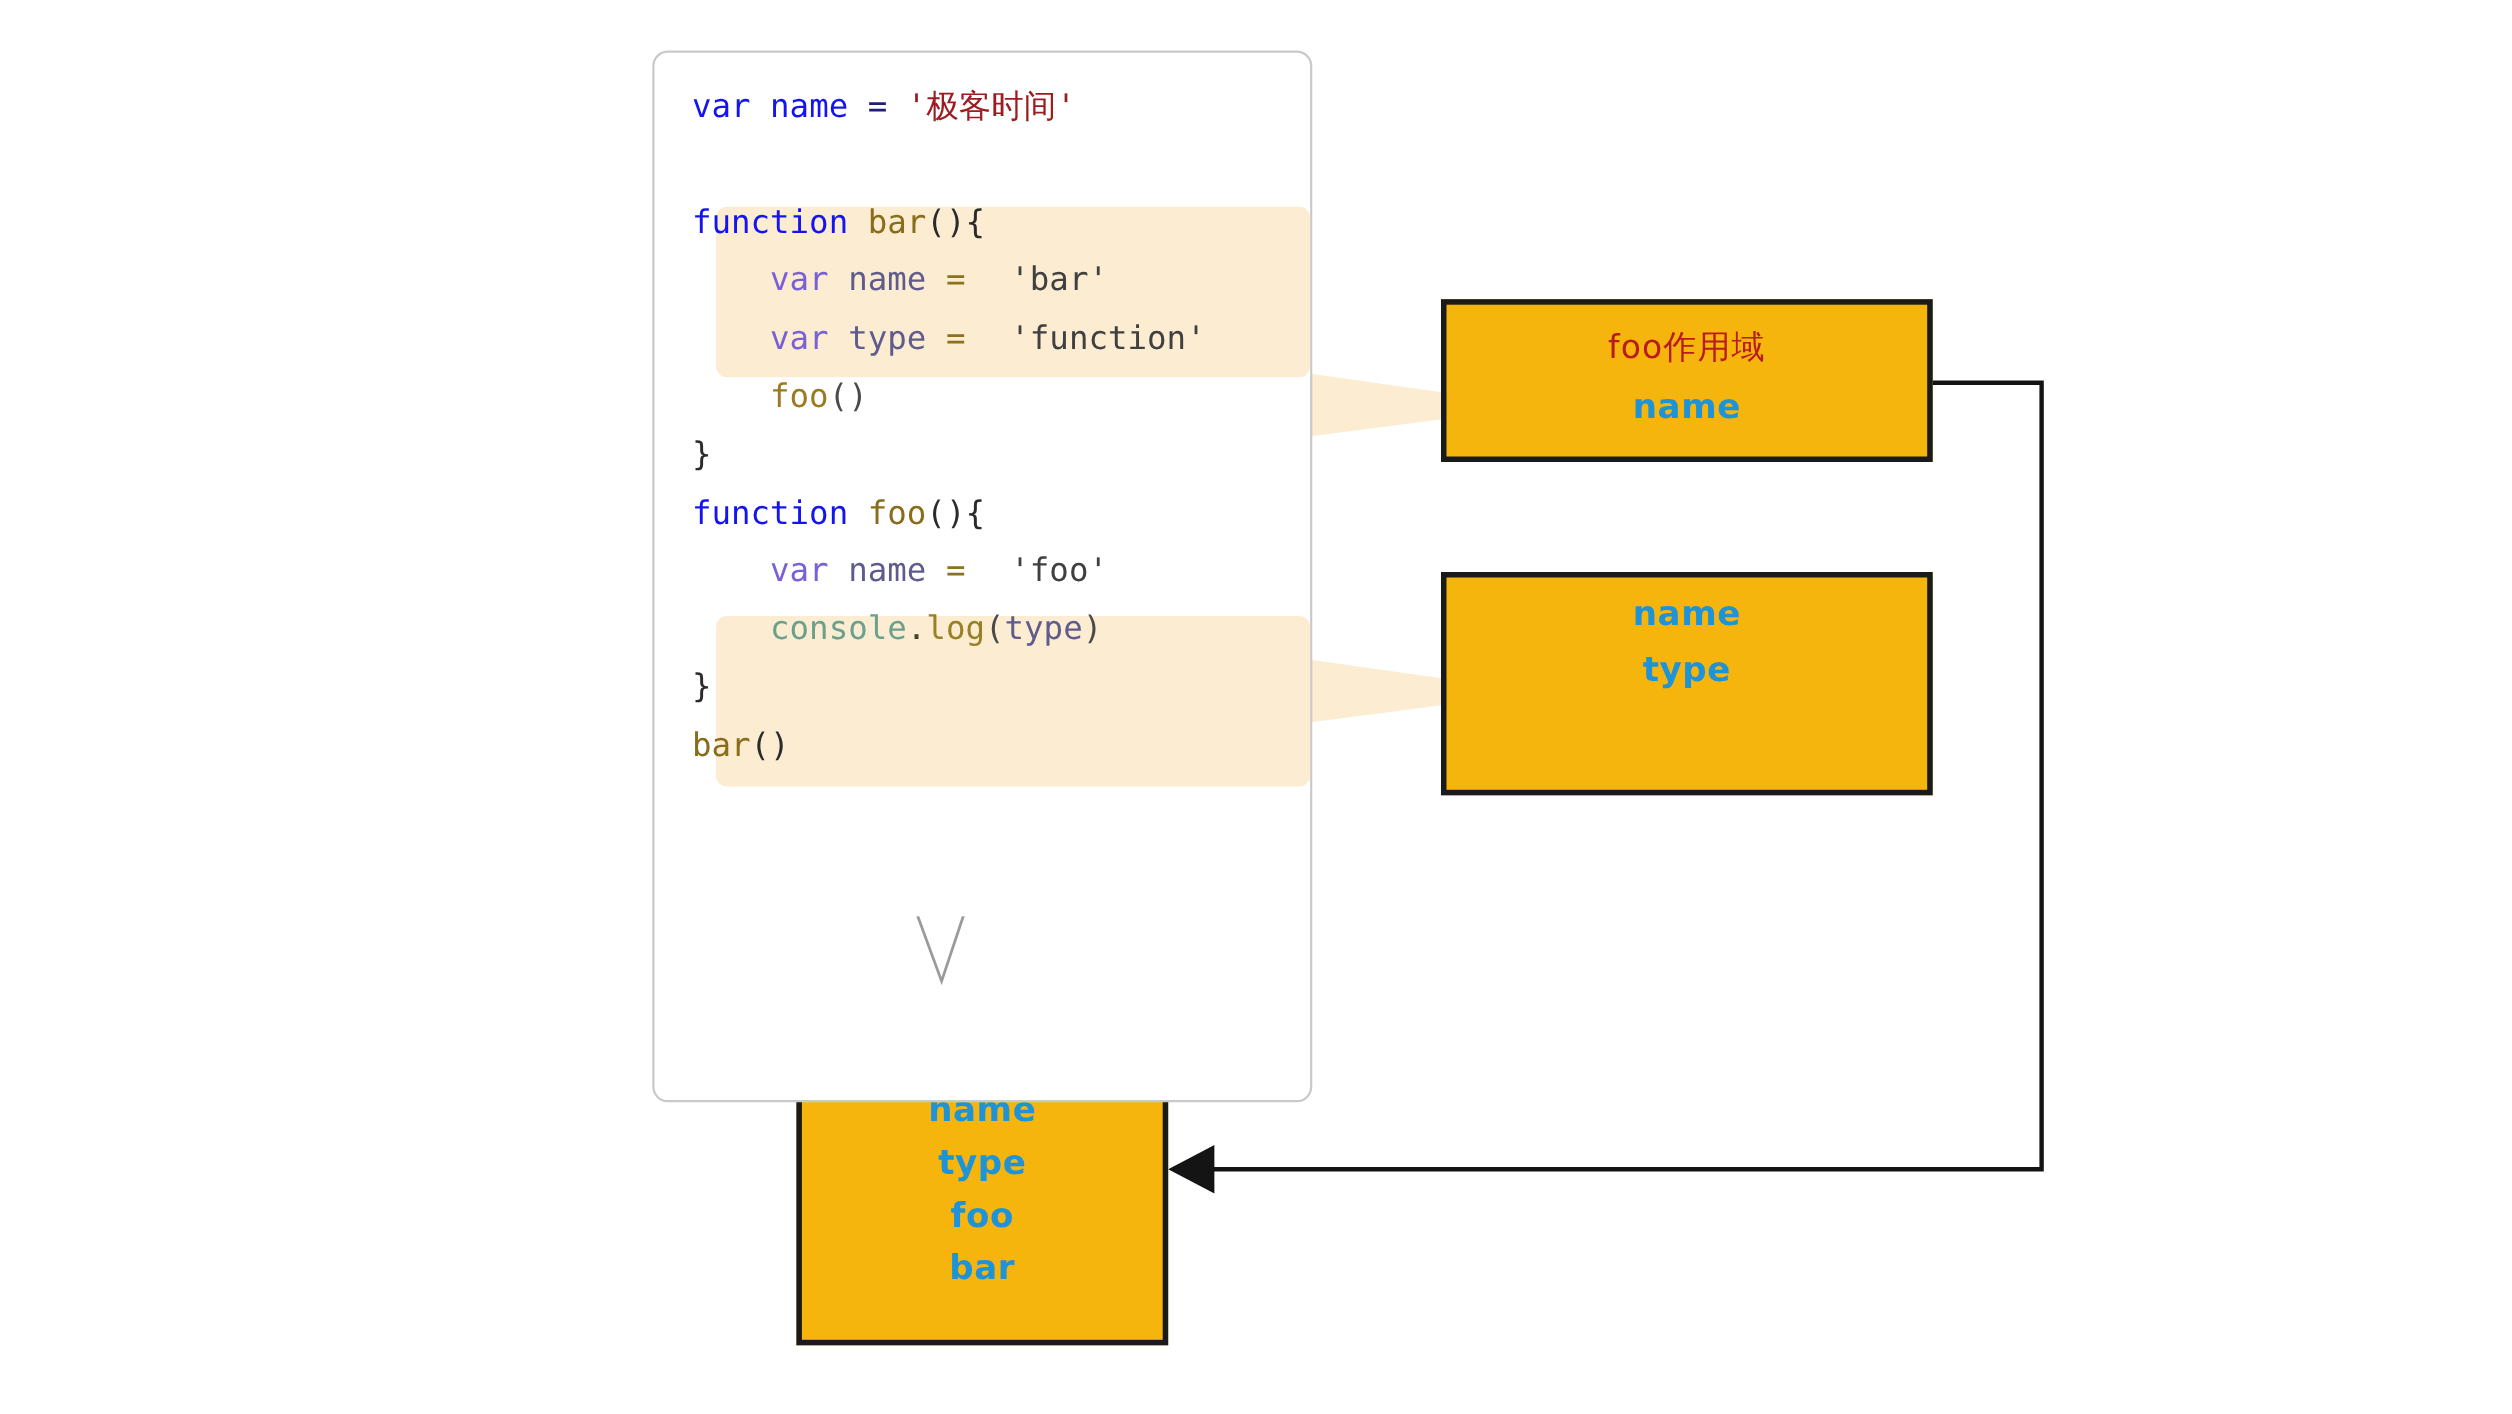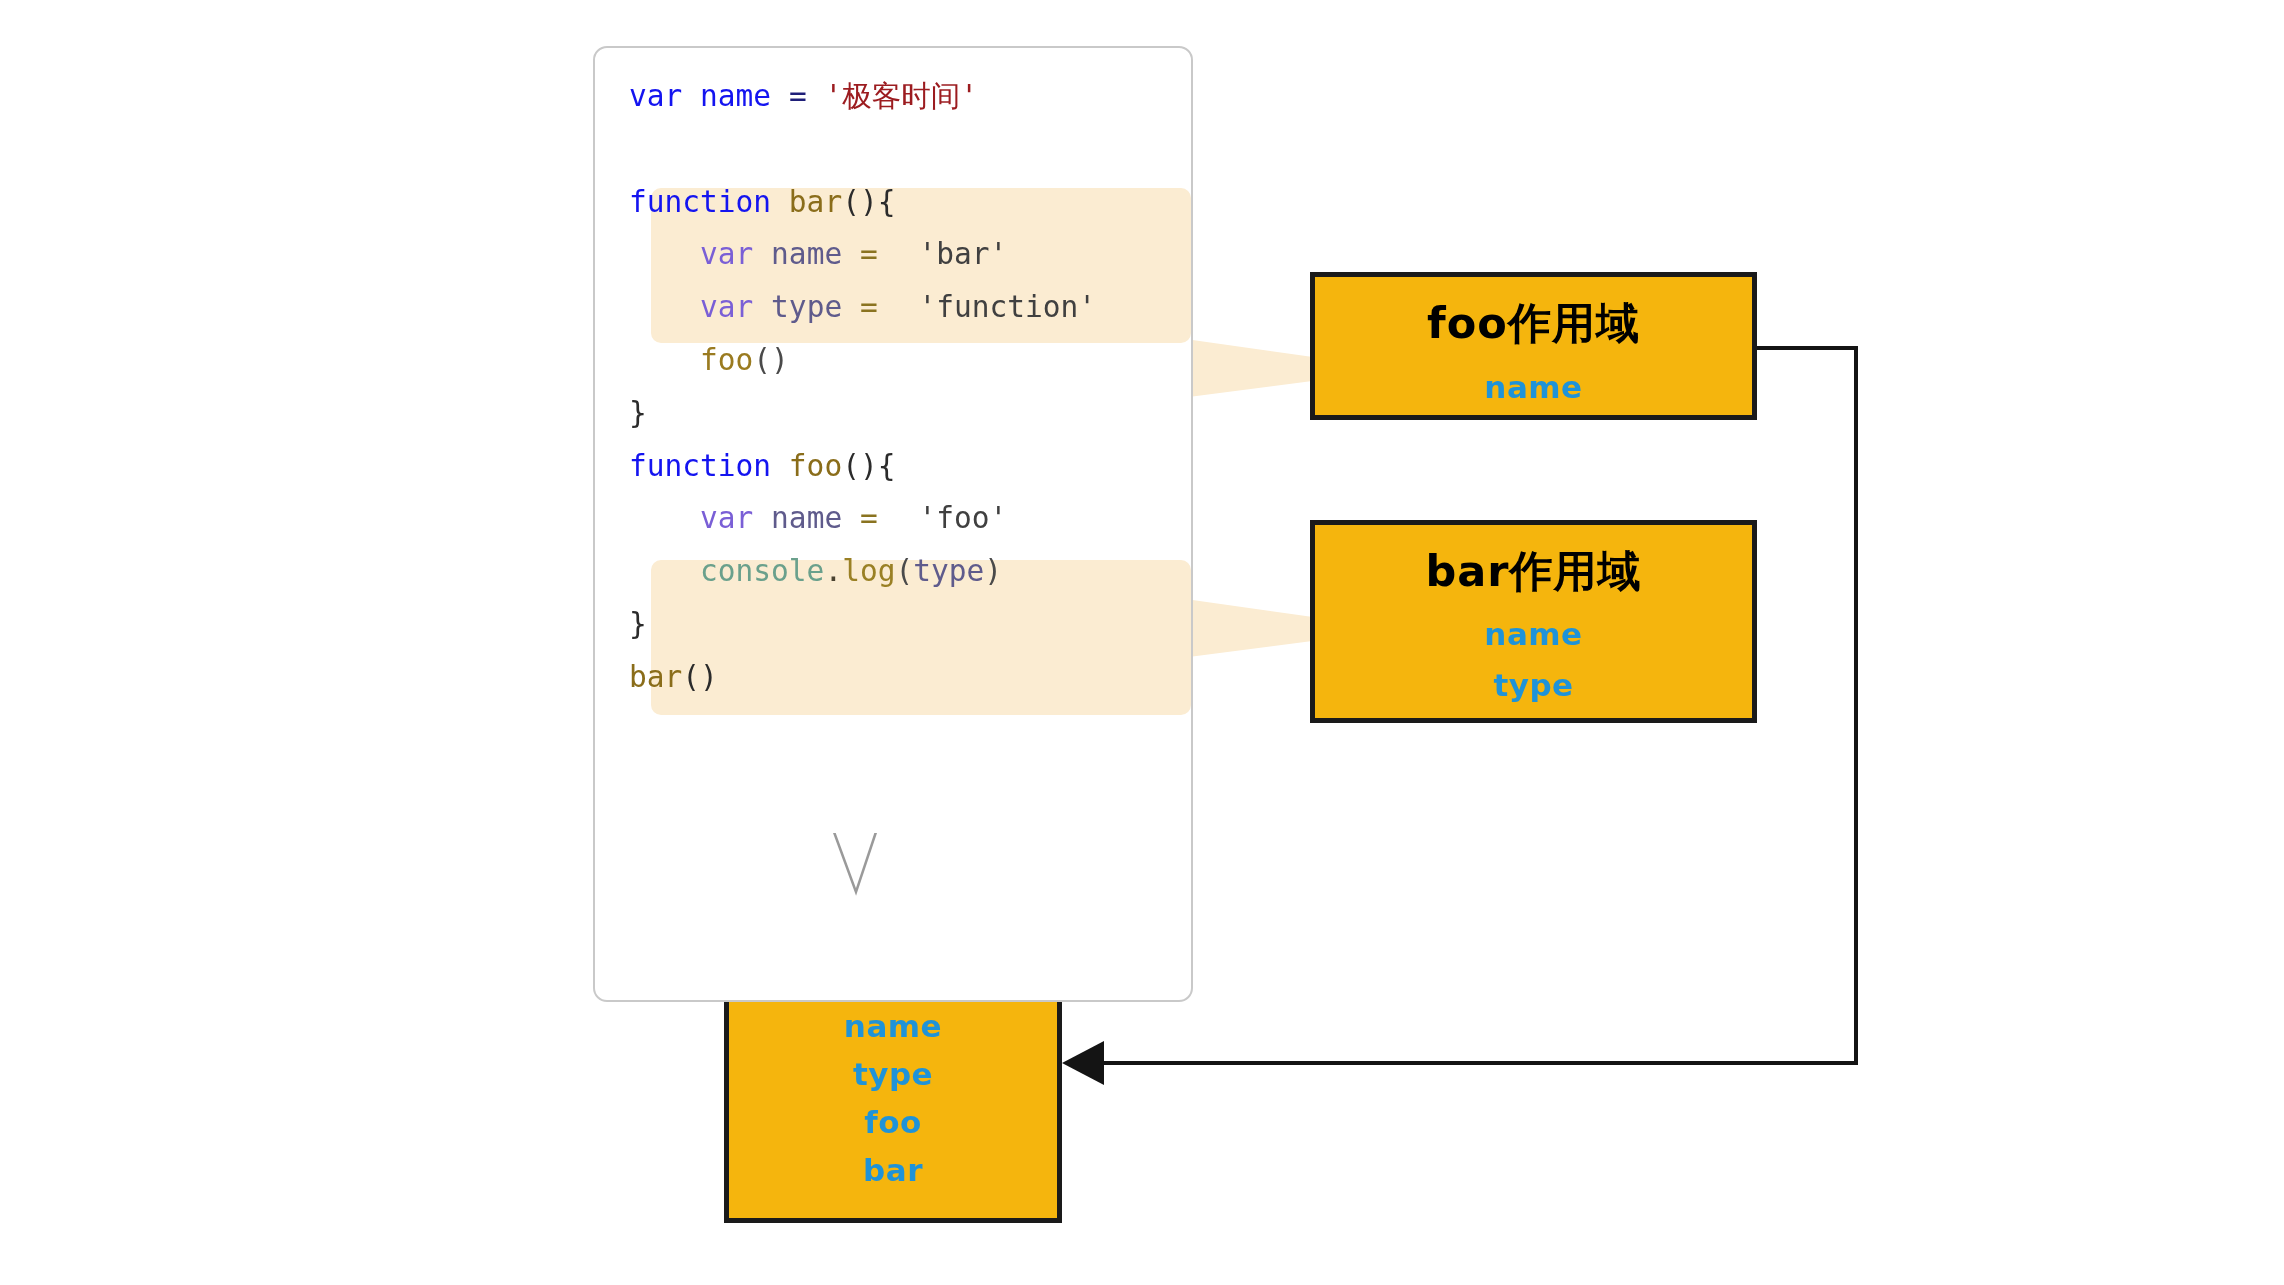--- a/index.html
+++ b/index.html
@@ -92,23 +92,23 @@
   .scope-box {
     position: absolute;
     background: #f5b50d;
     box-sizing: border-box;
     border: 5px solid #1a1a1a;
     z-index: 5;
     text-align: center;
   }
   .scope-title {
     font-family: "DejaVu Sans", sans-serif;
-    font-weight: bold;
-    font-size: 43px;
-    color: #000000;
+    font-weight: normal;
+    font-size: 30px;
+    color: #b91c1c;
     letter-spacing: 1px;
   }
   .scope-var {
     font-family: "DejaVu Sans", sans-serif;
     font-weight: bold;
     font-size: 31px;
     color: #1f93d8;
     letter-spacing: 0.5px;
   }
 
@@ -178,21 +178,20 @@
   <path d="M 34 2 L 56 62 L 76 2" fill="#ffffff" stroke="#9a9a9a" stroke-width="2.5" stroke-linejoin="miter" stroke-linecap="butt"></path>
   <rect x="0" y="0" width="120" height="3" fill="#ffffff"></rect>
 </svg>
 
 <div class="scope-box" id="scope-foo">
   <div class="scope-title">foo作用域</div>
   <div class="scope-var">name</div>
 </div>
 
 <div class="scope-box" id="scope-bar">
-  <div class="scope-title">bar作用域</div>
   <div class="scope-var">name</div>
   <div class="scope-var">type</div>
 </div>
 
 <div class="scope-box" id="scope-global">
   <div class="scope-title">全局作用域</div>
   <div class="scope-var">name</div>
   <div class="scope-var">type</div>
   <div class="scope-var">foo</div>
   <div class="scope-var">bar</div>

